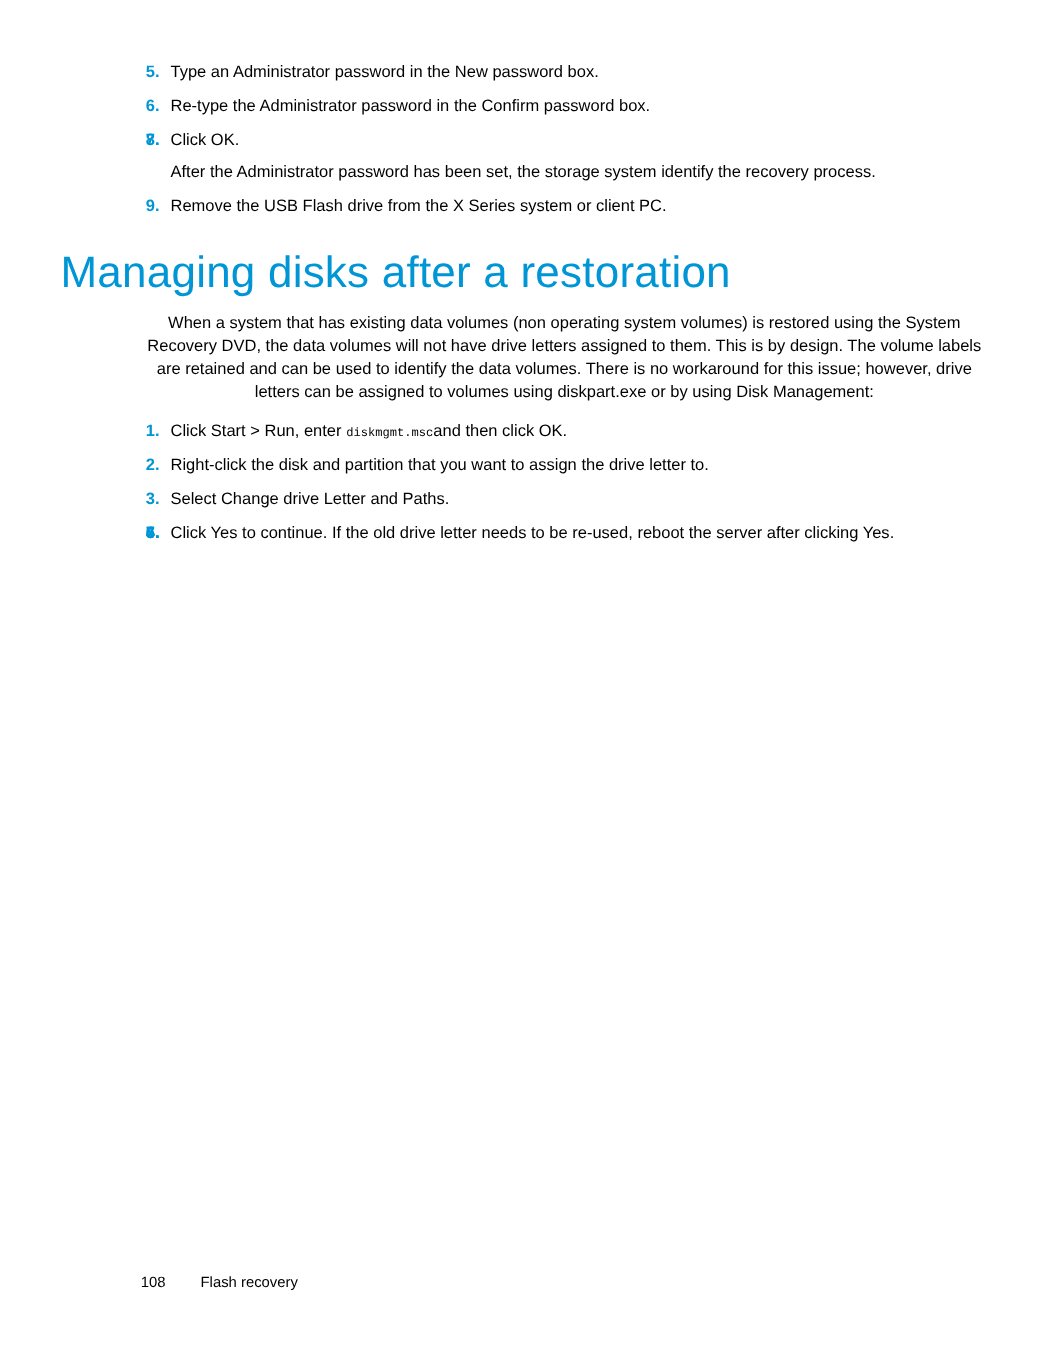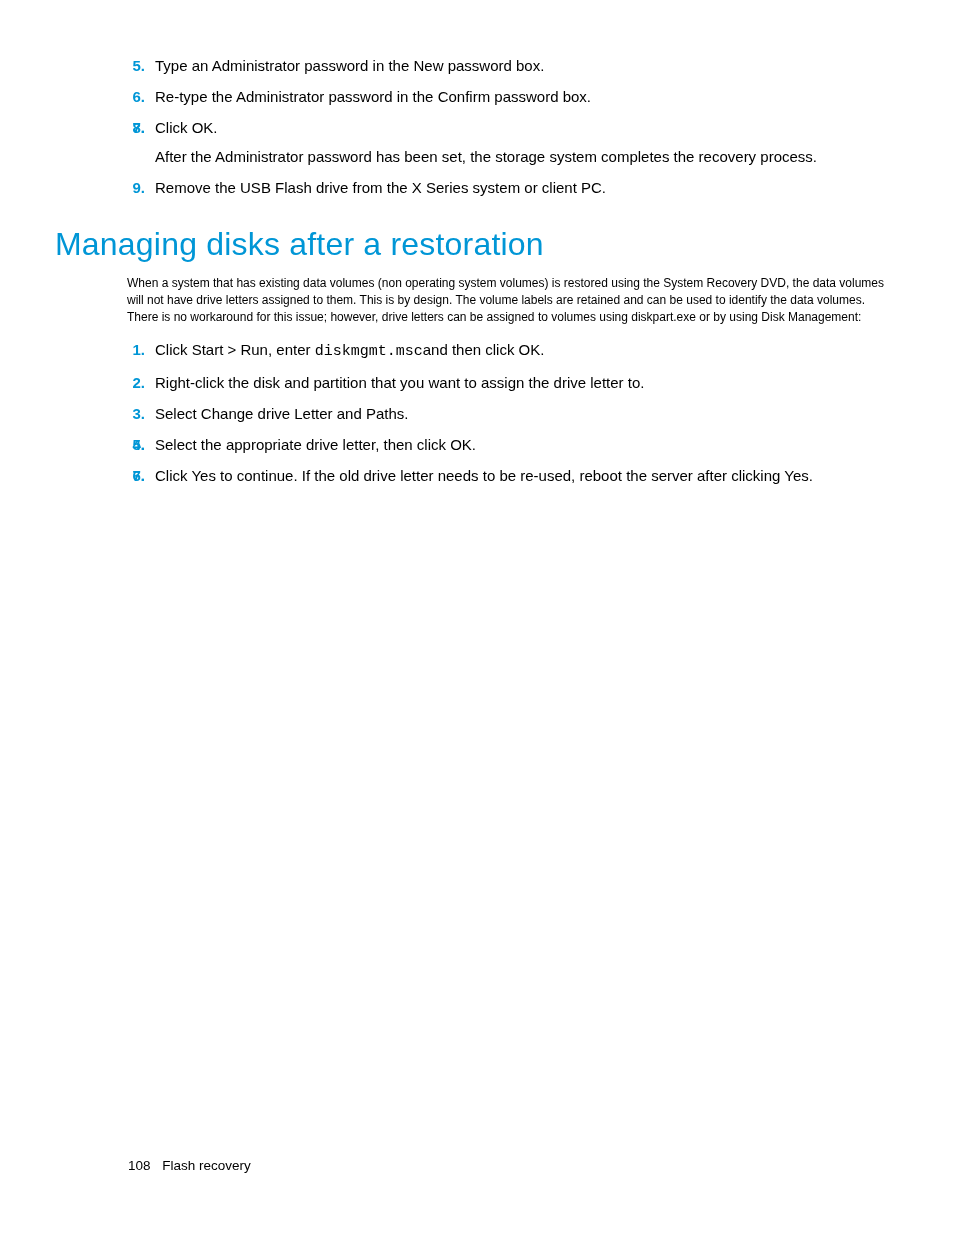--- a/index.html
+++ b/index.html
@@ -43,71 +43,72 @@
   }
   ol.upper-list > li .sub {
     display: block;
     margin-top: 8px;
     font-size: 15px;
   }
   h1.section-heading {
     font-family: Arial, Helvetica, sans-serif;
     font-weight: normal;
     color: #0096d6;
-    font-size: 32px;
+    font-size: 40px;
     margin: 28px 0 12px 0;
     letter-spacing: 0.2px;
   }
   p.intro {
     margin: 0 0 14px 0;
     padding: 0 0 0 72px;
-    font-size: 12px;
+    font-size: 15px;
     line-height: 1.4;
+    text-align: center;
   }
   b { font-weight: normal; }
   code.mono {
     font-family: "Courier New", Courier, monospace;
-    font-size: 15px;
+    font-size: 11px;
   }
   .footer {
     position: absolute;
     bottom: 62px;
     left: 128px;
     font-size: 13.5px;
   }
   .footer .pagenum {
     display: inline-block;
-    margin-right: 8px;
+    margin-right: 28px;
   }
 </style>
 </head>
 <body>
 
 <div class="page">
 
   <ol class="upper-list" id="list1">
       <li><span class="num">5.</span><span>Type an Administrator password in the <b>New password</b> box.</span></li>
       <li><span class="num">6.</span><span>Re-type the Administrator password in the <b>Confirm password</b> box.</span></li>
       <li><span class="num">7.</span></li>
-      <li><span class="num">8.</span><span>Click <b>OK</b>.</span><span class="sub">After the Administrator password has been set, the storage system completes the recovery process.</span></li>
+      <li><span class="num">8.</span><span>Click <b>OK</b>.</span><span class="sub">After the Administrator password has been set, the storage system identify the recovery process.</span></li>
       <li><span class="num">9.</span><span>Remove the USB Flash drive from the X Series system or client PC.</span></li>
     </ol>
 
   <h1 class="section-heading">Managing disks after a restoration</h1>
 
   <p class="intro">
     <span>When a system that has existing data volumes (non operating system volumes) is restored using the System Recovery DVD, the data volumes will not have drive letters assigned to them. This is by design. The volume labels are retained and can be used to identify the data volumes. There is no workaround for this issue; however, drive letters can be assigned to volumes using </span><b>diskpart.exe</b><span> or by using Disk Management:</span>
   </p>
 
   <ol class="upper-list" id="list2">
       <li><span class="num">1.</span><span>Click <b>Start &gt; Run</b>, enter <code class="mono">diskmgmt.msc</code>and then click <b>OK</b>.</span></li>
       <li><span class="num">2.</span><span>Right-click the disk and partition that you want to assign the drive letter to.</span></li>
       <li><span class="num">3.</span><span>Select <b>Change drive Letter and Paths</b>.</span></li>
       <li><span class="num">4.</span></li>
-      <li><span class="num">5.</span><span>Select the appropriate drive letter, then click <b>OK</b>.</span></li>
+      <li><span class="num">5.</span></li>
       <li><span class="num">6.</span></li>
       <li><span class="num">7.</span><span>Click <b>Yes</b> to continue. If the old drive letter needs to be re-used, reboot the server after clicking <b>Yes</b>.</span></li>
     </ol>
 
   <div class="footer">
     <span class="pagenum">108</span>
     <span>Flash recovery</span>
   </div>
 
 </div>

